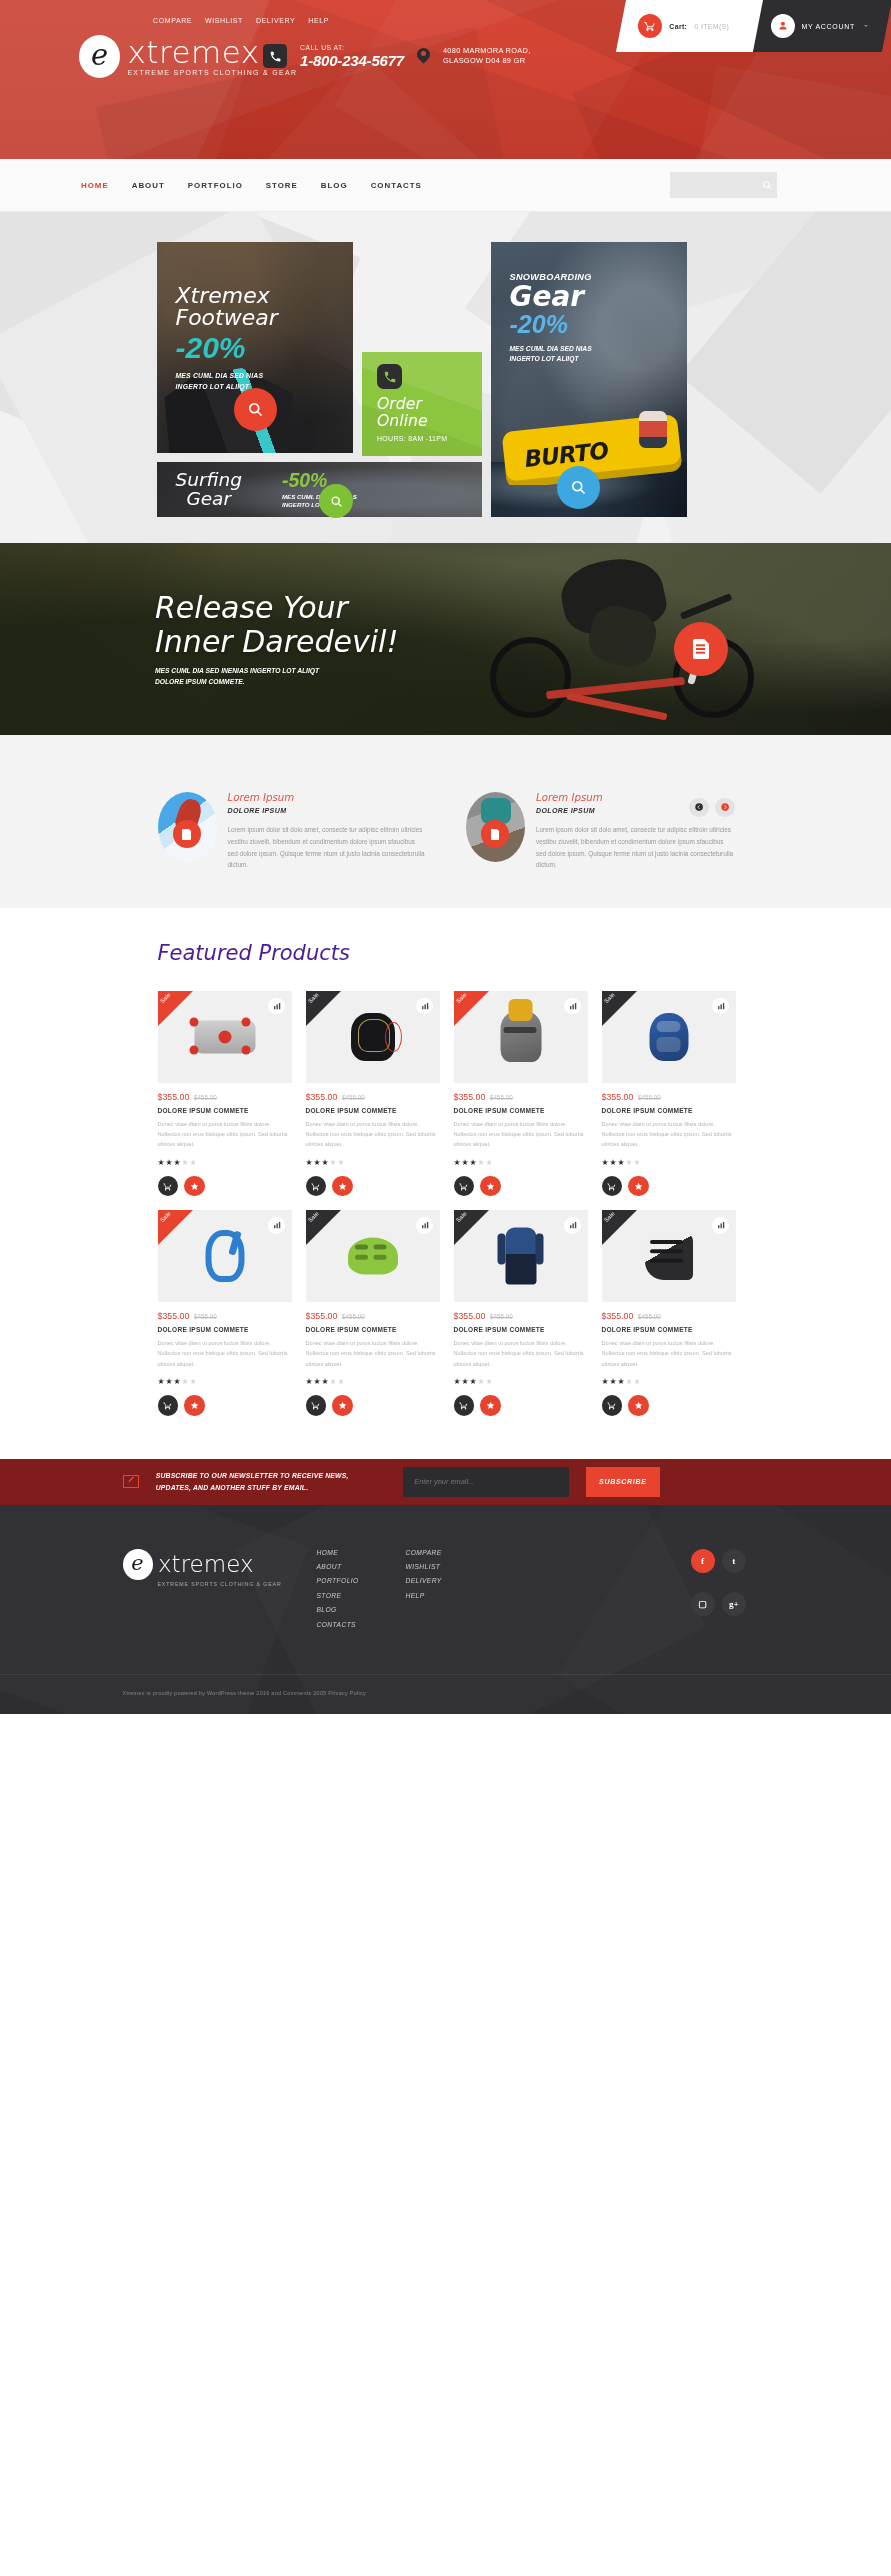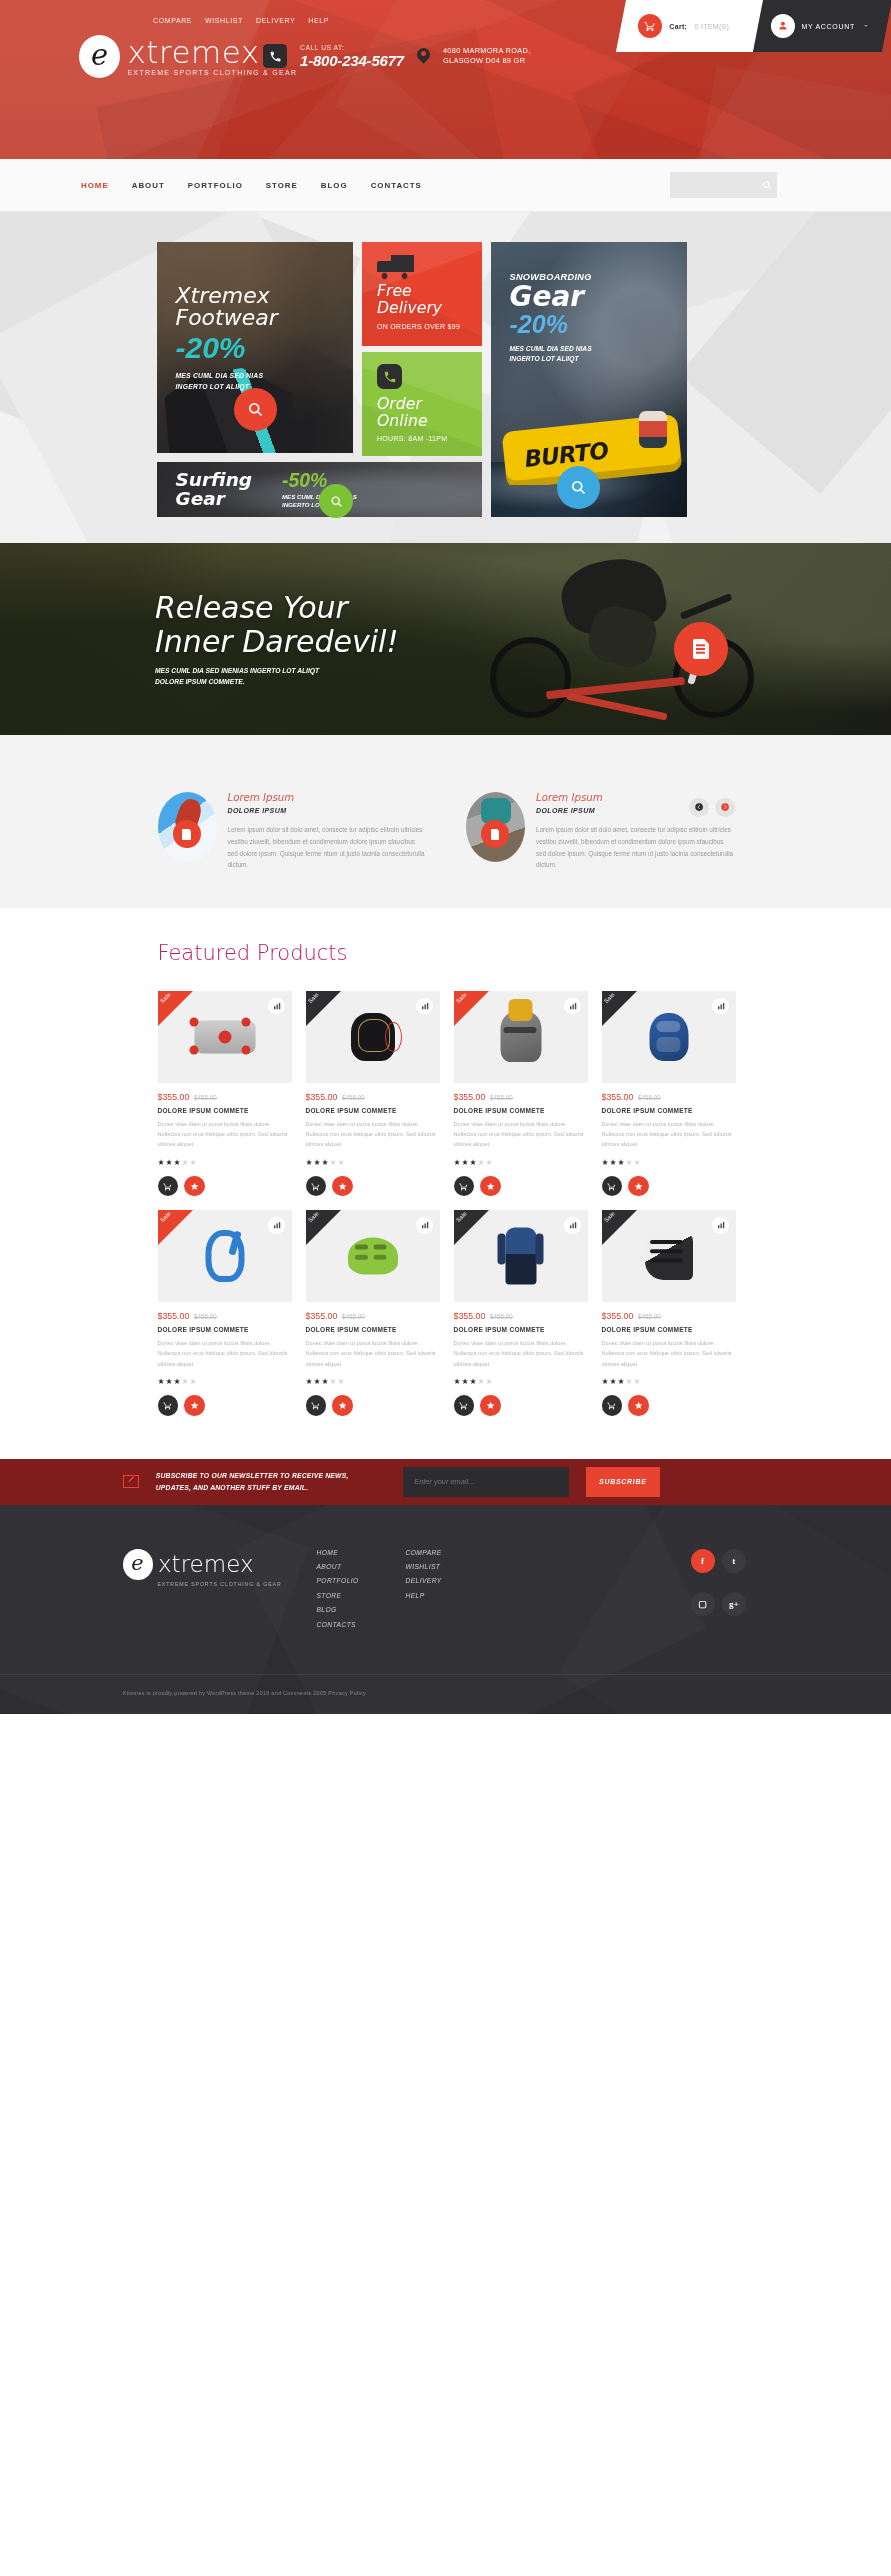--- a/index.html
+++ b/index.html
@@ -205,21 +205,21 @@
   .board span { font-size:23px; font-weight:bold; font-style:italic; color:#1b1b1b; letter-spacing:-0.9px; font-family:"DejaVu Sans", sans-serif;}
   .snow-kid { position:absolute; right:20.3px; bottom:37px; width:28px;height:37px; z-index:3;
     background: linear-gradient(180deg,#e8ddd0 0 28%, #d24a3a 28% 70%, #2e3b46 70%); border-radius:6.5px;}
 
   
   .tile-surf { left:0; top:220px; width:325px; height:55px;
     background: linear-gradient(110deg, #2b2b2d 0%, #3a3a3c 40%, #4a4a4d 70%, #5a5a5c 100%);
   }
   .tile-surf:before{ content:""; position:absolute; inset:0;
     background: radial-gradient(ellipse at 70% 60%, rgba(120,130,140,.5) 0 25%, transparent 60%);}
-  .surf-t { position:absolute; left:18.5px; top:9.2px; font-size:18.5px; color:#fff; font-weight:700; font-style:italic; line-height:1.02; font-family:"DejaVu Sans", sans-serif;}
+  .surf-t { position:absolute; left:18.5px; top:9.2px; font-size:18.5px; color:#fff; font-weight:400; font-style:italic; line-height:1.02; font-family:"DejaVu Sans", sans-serif;text-align:center;}
   .surf-pct { position:absolute; left:125px; top:7.4px; font-size:19.4px; color:#8cc63e; font-weight:bold; font-style:italic;}
   .surf-sub { position:absolute; left:125px; top:30.5px; font-size:6.1px; color:#fff; font-weight:bold; font-style:italic; line-height:1.45;}
 
   
   .tile-snow2 { left:334px; top:220px; width:196px; height:55px;
     background: linear-gradient(120deg, #1d2a36 0%, #253442 50%, #101820 100%);
   }
   .tile-snow2:before { content:""; position:absolute; inset:0;
     background: radial-gradient(ellipse at 30% 40%, rgba(200,215,230,.25) 0 20%, transparent 55%);}
 
@@ -274,21 +274,21 @@
   }
   .doc-s { width:8.3px;height:11px;background:#fff;border-radius:0.9px; position:relative;}
   .doc-s:after{content:""; position:absolute; right:0;top:0;border-left:2.8px solid transparent;border-top:2.8px solid #e8432f;}
   .blog-body { flex:1; }
   .blog-h { font-size:10.2px; color:#d9564a; font-weight:300; font-style:italic; font-family:"DejaVu Sans", sans-serif;}
   .blog-sub { font-size:7px; color:#2e2e30; font-weight:bold; font-style:italic; letter-spacing:0.4px; margin-top:3.7px;}
   .blog-p { font-size:6.4px; color:#9a9a9a; line-height:1.85; margin-top:10.2px;}
 
   
   .featured { background:#fff; padding: 33px 0 43px;}
-  .prod-title { font-size:21px; color:#be185d; font-weight:300; font-family:"DejaVu Sans", sans-serif;}
+  .prod-title { font-size:21px; color:#4c1d95; font-weight:300; font-style:italic; font-family:"DejaVu Sans", sans-serif;}
   .prod-grid { display:grid; grid-template-columns: repeat(4, 134px); gap: 14px; margin-top:26px;}
   .prod-card { width:134px; }
   .prod-img { position:relative; width:134px; height:92px; background:#f0f0f0; overflow:hidden;}
   .sale-rib {
     position:absolute; left:0; top:0; width:0;height:0;
     border-top: 35px solid #e8432f; border-right: 35px solid transparent;
   }
   .sale-rib.dark { border-top-color:#2e2e30; }
   .sale-txt {
     position:absolute; left:1.8px; top:8.3px; font-size:5.7px; color:#fff; font-weight:500;
@@ -477,33 +477,20 @@
           <div class="climb-t1">Xtremex</div>
           <div class="climb-t1">Footwear</div>
           <div class="climb-pct">-20%</div>
           <div class="climb-sub">
             <div>MES CUML DIA SED NIAS</div>
             <div>INGERTO LOT ALIIQT</div>
           </div>
         </div>
       </div>
 
-      <div class="tile tile-free">
-        <div class="truck">
-          <div class="body"></div>
-            <div class="cab"></div>
-            <div class="w1"></div>
-            <div class="w2"></div>
-        </div>
-        <div class="free-t">
-          <div>Free</div>
-          <div>Delivery</div>
-        </div>
-        <div class="free-s">ON ORDERS OVER $99</div>
-      </div>
 
       <div class="tile tile-order">
         <div class="phonebox">
           <svg width="14" height="14" viewBox="0 0 24 24" fill="#8cc63e">
               <path d="M6.6 10.8c1.4 2.8 3.8 5.1 6.6 6.6l2.2-2.2c.3-.3.7-.4 1-.2 1.2.4 2.4.6 3.7.6.6 0 1 .4 1 1V20c0 .6-.4 1-1 1-9.4 0-17-7.6-17-17 0-.6.4-1 1-1h3.5c.6 0 1 .4 1 1 0 1.3.2 2.5.6 3.7.1.3 0 .7-.2 1l-2.4 2.1z"></path>
             </svg>
         </div>
         <div class="order-t">
           <div>Order</div>
           <div>Online</div>

